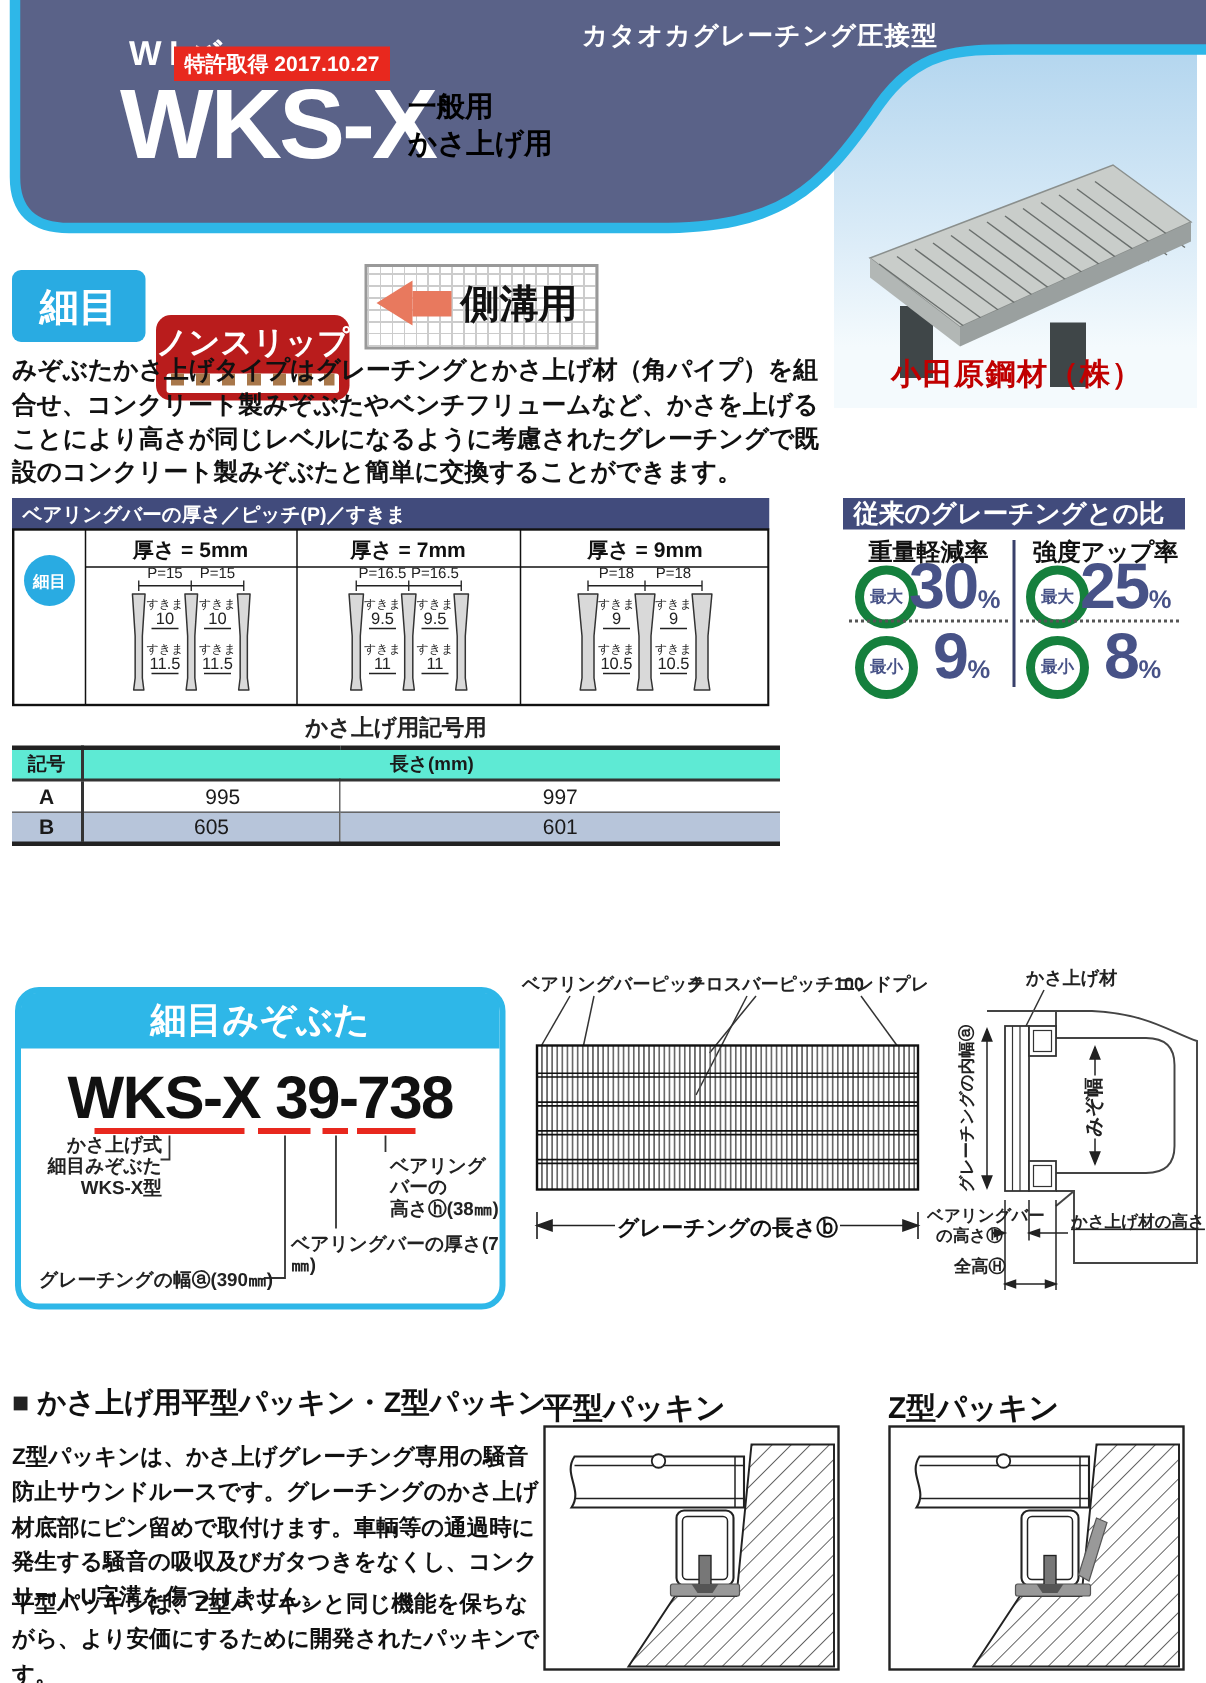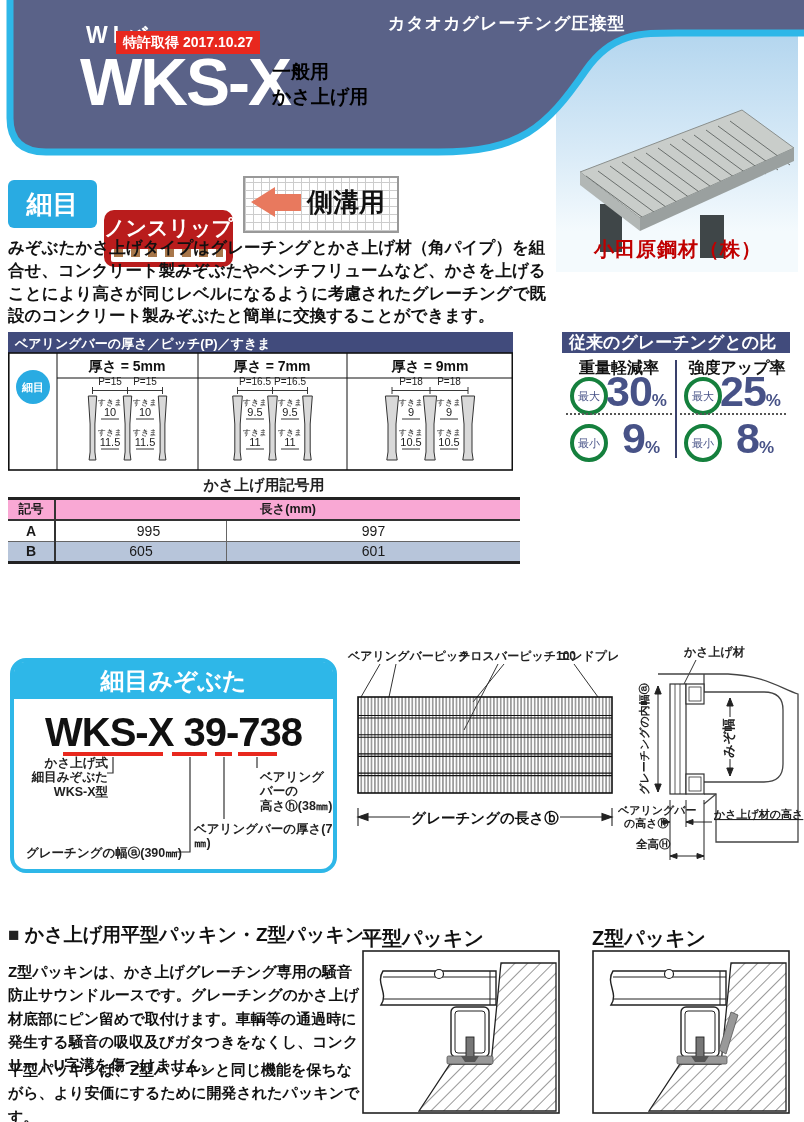--- a/index.html
+++ b/index.html
@@ -34,22 +34,22 @@
       border-top:15px solid transparent;border-bottom:15px solid transparent;border-right:24px solid #e8795e;}
   .tag-gutter .arrow-body{position:absolute;left:30px;top:16px;width:26px;height:17px;background:#e8795e;}
   .tag-gutter .txt{position:absolute;left:62px;top:7px;font-size:26px;font-weight:800;color:#111;}
 
   .intro{left:8px;top:236px;width:540px;font-size:16.5px;font-weight:600;line-height:1.38;color:#111;}
 
   
   .cmp-title{left:562px;top:332px;width:228px;height:21px;background:#414b7c;color:#fff;
              font-size:17px;font-weight:700;line-height:21px;padding-left:7px;box-sizing:border-box;}
   .cmp-label{top:358px;width:114px;text-align:center;font-size:16px;font-weight:800;color:#111;}
-  .circle-lbl{width:30px;height:30px;border:4px solid #15803d;border-radius:50%;color:#475287;
-              font-size:11px;font-weight:400;text-align:center;line-height:30px;background:#fff;}
+  .circle-lbl{width:30px;height:30px;border:6px solid #15803d;border-radius:50%;color:#475287;
+              font-size:11px;font-weight:700;text-align:center;line-height:30px;background:#fff;}
   .big-val{font-size:43px;font-weight:800;color:#475287;letter-spacing:-1px;}
   .big-val .pct{font-size:17px;font-weight:800;}
   .cmp-divider{left:675px;top:360px;width:2px;height:98px;background:#39406b;}
   .cmp-dots{top:413px;height:0;border-top:2px dotted #555;}
 
   
   .model-box{left:10px;top:658px;width:327px;height:215px;border:4px solid #2eb7e8;border-radius:16px;
              background:#fff;box-sizing:border-box;}
   .model-box .mb-title{position:absolute;left:0;top:0;right:0;height:37px;background:#2eb7e8;
              border-radius:10px 10px 0 0;color:#fff;font-size:24px;font-weight:800;text-align:center;line-height:37px;}
@@ -228,21 +228,21 @@
       <text x="403" y="103" text-anchor="middle" font-size="8px" fill="#222">すきま</text>
       <text x="403" y="114" text-anchor="middle" font-size="11px" fill="#222">10.5</text>
       <text x="441" y="103" text-anchor="middle" font-size="8px" fill="#222">すきま</text>
       <text x="441" y="114" text-anchor="middle" font-size="11px" fill="#222">10.5</text>
     </g>
   </svg>
 
   <div class="abs" style="left:8px;top:476px;width:512px;text-align:center;font-size:15px;font-weight:700;color:#222">かさ上げ用記号用</div>
   <table class="abs" style="left:8px;top:497px;width:512px;border-collapse:collapse;border-top:3px solid #222;border-bottom:3px solid #222;font-size:14px;">
     <tbody>
-        <tr style="background:#f9a8d4;height:20px;padding-left:44px;">
+        <tr style="background:#5eead4;height:20px;padding-left:44px;">
       <td style="width:44px;border-right:2px solid #333;border-bottom:2px solid #333;text-align:center;font-size:12.5px;font-weight:700;">記号</td>
       <td colspan="2" style="border-bottom:2px solid #333;text-align:center;font-size:12.5px;font-weight:600;">長さ(mm)</td>
     </tr>
     <tr style="background:#fff;height:21px;">
       <td style="border-right:2px solid #333;border-bottom:1px solid #666;text-align:center;font-weight:600;">A</td>
       <td style="width:153px;border-right:1px solid #666;border-bottom:1px solid #666;text-align:center;padding-left:16px;">995</td>
       <td style="border-bottom:1px solid #666;text-align:center;">997</td>
     </tr>
     <tr style="background:#b7c5da;height:21px;">
       <td style="border-right:2px solid #333;text-align:center;font-weight:600;">B</td>

